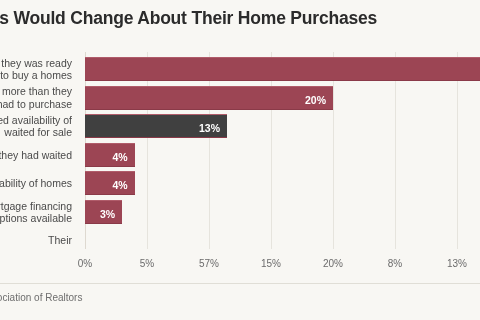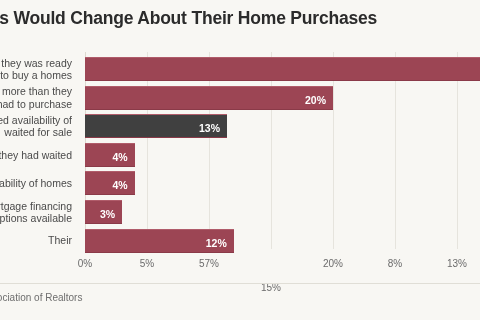--- a/index.html
+++ b/index.html
@@ -235,33 +235,28 @@
         <div class="bar-track" style="width: 395px;">
           <div class="bar" title="Limited mortgage financing options available" style="width: 37.2px; background: rgb(156, 69, 84);">
             <div class="bar-value">3%</div>
           </div>
         </div>
       </div>
       <div class="bar-row" style="top: 175.6px;">
         <div class="bar-label">
           <span>Their</span>
         </div>
-        <div class="bar-track" style="width: 395px;">
-          <div class="bar" title="Other" style="width: 148.8px; background: rgb(156, 69, 84);">
-            <div class="bar-value">12%</div>
-          </div>
-        </div>
       </div>
     </div>
 
   <div id="x-axis">
       <div class="tick-label" style="left: 85px;">0%</div>
       <div class="tick-label" style="left: 147px;">5%</div>
       <div class="tick-label" style="left: 209px;">57%</div>
-      <div class="tick-label" style="left: 271px; margin-top: 24px;">15%</div>
+      <div class="tick-label" style="left: 271px;">15%</div>
       <div class="tick-label" style="left: 333px;">20%</div>
       <div class="tick-label" style="left: 395px;">8%</div>
       <div class="tick-label" style="left: 457px;">13%</div>
     </div>
 
   <div id="footer-rule"></div>
   <div id="footer-wrap">
     <div id="footer-note">Source: National Association of Realtors</div>
   </div>
 

